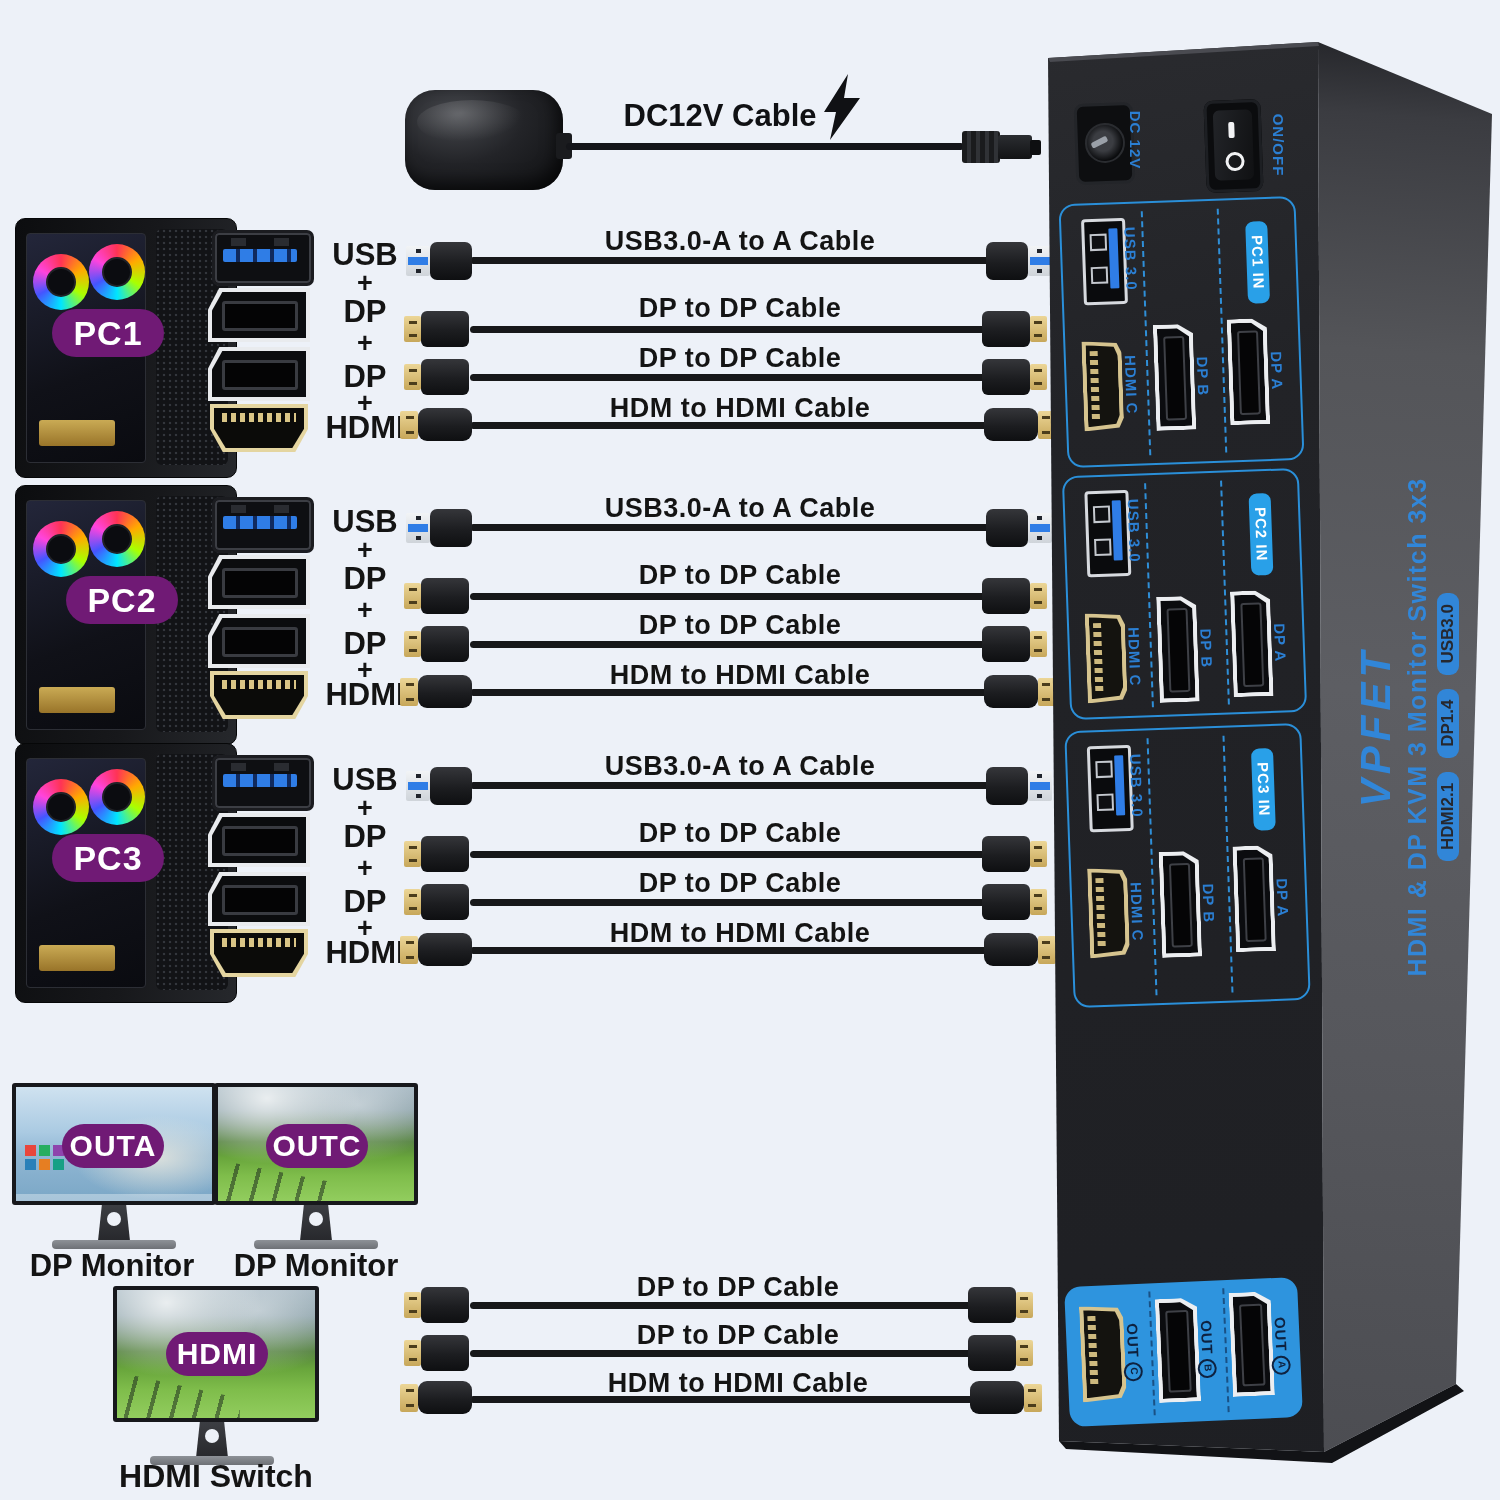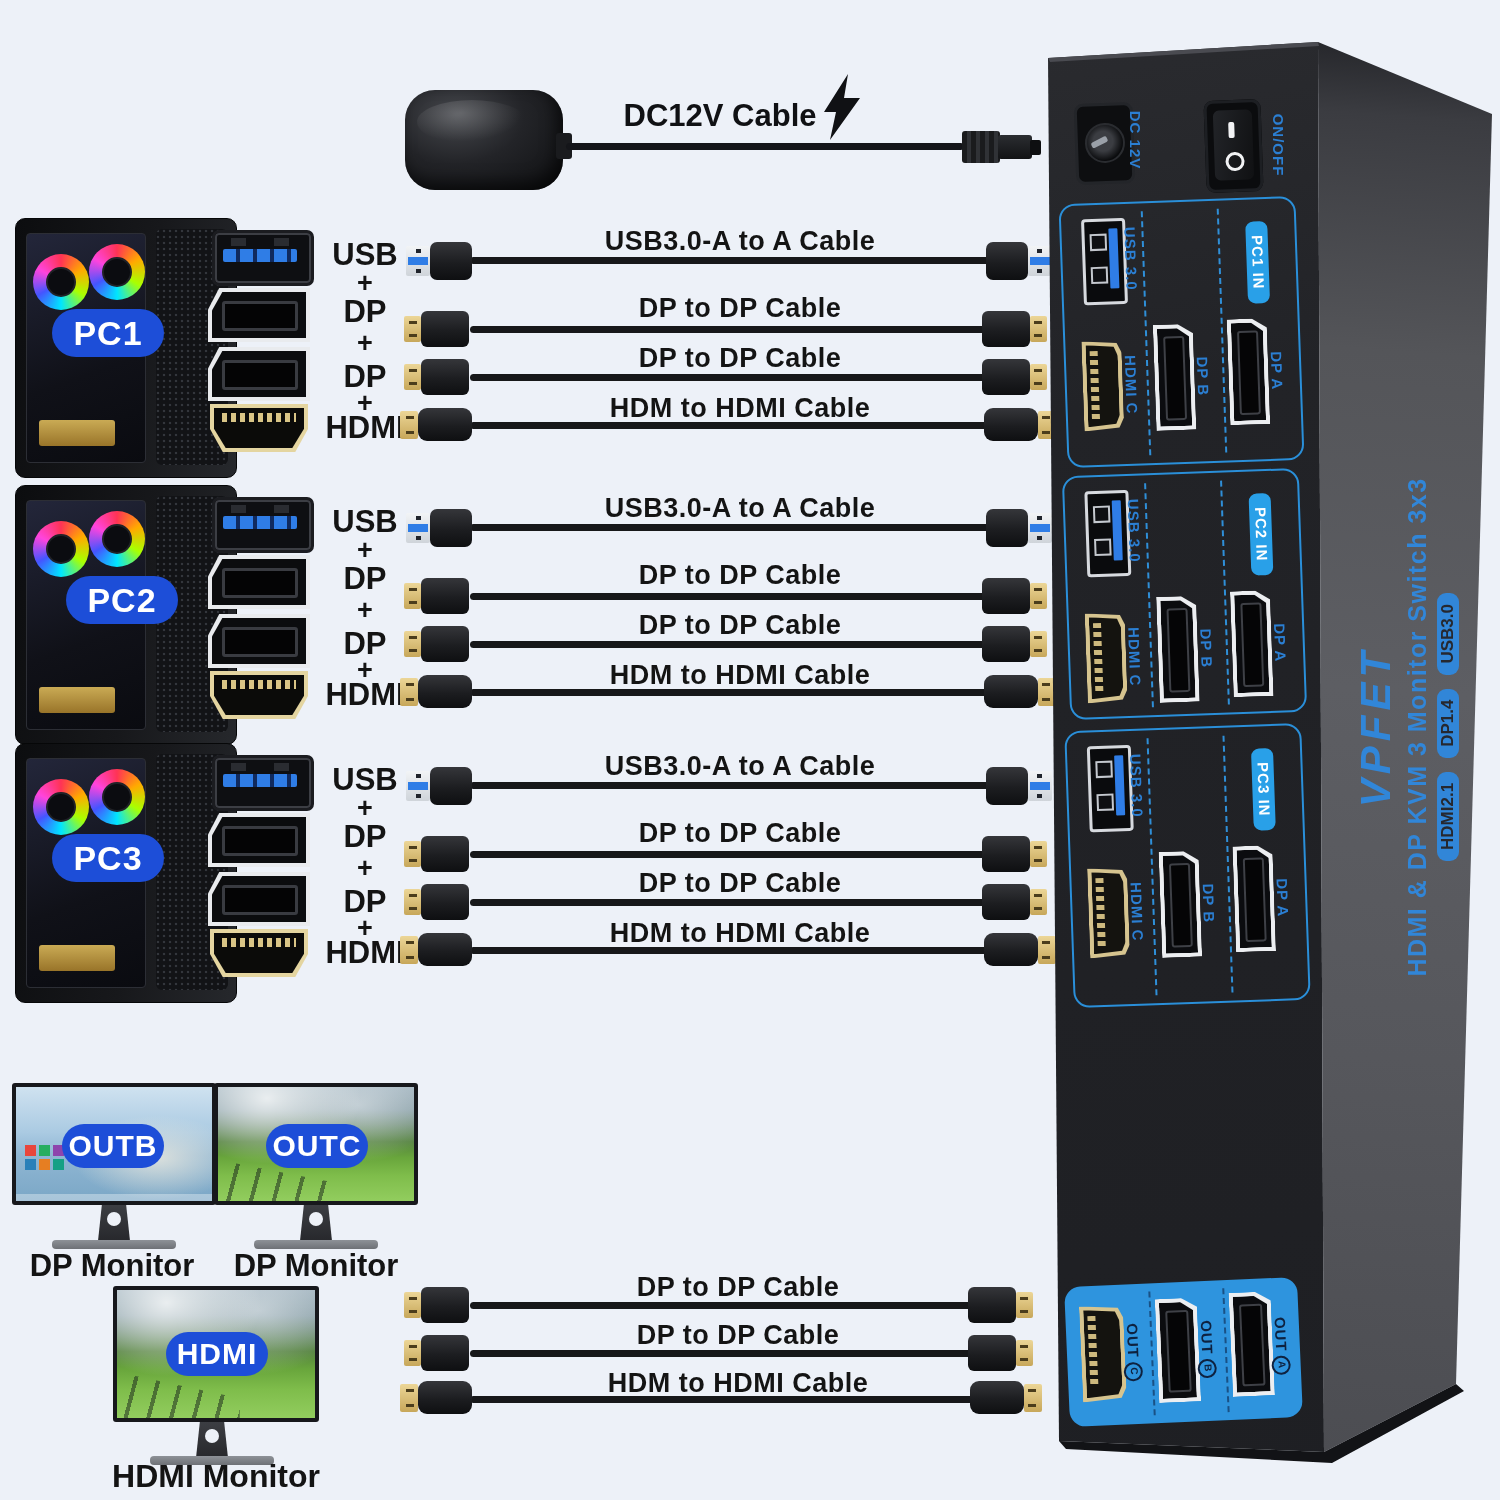--- a/index.html
+++ b/index.html
@@ -7,21 +7,21 @@
           font-family:"Liberation Sans","DejaVu Sans",sans-serif;}
   .abs{position:absolute;}
 
   
   .cable-label{position:absolute;width:580px;text-align:center;font-size:27px;font-weight:bold;color:#141414;letter-spacing:.5px;}
   .plabel{position:absolute;width:110px;text-align:center;font-size:31px;font-weight:bold;color:#141414;}
   .plus{position:absolute;width:110px;text-align:center;font-size:27px;font-weight:bold;color:#141414;}
   .caption{position:absolute;text-align:center;font-size:31px;font-weight:bold;color:#141414;}
 
   
-  .pill{position:absolute;background:#1d4ed8;color:#fff;border-radius:999px;display:flex;align-items:center;justify-content:center;font-weight:bold;}
+  .pill{position:absolute;background:#701a75;color:#fff;border-radius:999px;display:flex;align-items:center;justify-content:center;font-weight:bold;}
   .pc-pill{width:112px;height:48px;font-size:34px;letter-spacing:1px;}
   .mon-pill{width:102px;height:44px;font-size:30px;letter-spacing:1px;}
 
   
   .cable-line{position:absolute;height:7px;background:#17181a;border-radius:4px;}
   .plug{position:absolute;display:flex;align-items:center;}
   .plug.left{transform:scaleX(-1);}
   .plug .body{background:linear-gradient(180deg,#35363a,#1c1d20 55%,#0e0f11);border-radius:6px;}
   .plug.usb .body{width:42px;height:38px;border-radius:7px;}
   .plug.usb .tip{width:24px;height:30px;background:linear-gradient(180deg,#f2f4f6,#cfd4da);border-radius:2px;position:relative;}
@@ -494,21 +494,21 @@
             <div class="p2"></div>
           </div>
       </div>
     </div>
     </div>
 
   <div class="mscreen screen-desktop" style="left:12px;top:1083px;width:196px;height:114px;">
     <div class="tiles"></div>
       <div class="taskbar"></div>
   </div>
-  <div class="pill mon-pill" style="left:62px;top:1124px;">OUTB</div>
+  <div class="pill mon-pill" style="left:62px;top:1124px;">OUTA</div>
   <div class="stand-col" style="left:98px;top:1205px;">
       <div class="stand-hole"></div>
     </div>
   <div class="stand-base" style="left:52px;top:1240px;"></div>
   <div class="caption" style="left:12px;top:1248px;width:200px;">DP Monitor</div>
 
   <div class="mscreen screen-landscape" style="left:214px;top:1083px;width:196px;height:114px;">
     <div class="fence"></div>
   </div>
   <div class="pill mon-pill" style="left:266px;top:1124px;">OUTC</div>
@@ -519,21 +519,21 @@
   <div class="caption" style="left:216px;top:1248px;width:200px;">DP Monitor</div>
 
   <div class="mscreen screen-landscape" style="left:113px;top:1286px;width:198px;height:128px;">
     <div class="fence"></div>
   </div>
   <div class="pill mon-pill" style="left:166px;top:1332px;">HDMI</div>
   <div class="stand-col" style="left:196px;top:1422px;">
       <div class="stand-hole"></div>
     </div>
   <div class="stand-base" style="left:150px;top:1456px;"></div>
-  <div class="caption" style="left:96px;top:1458px;width:240px;font-size:32px;">HDMI Monitor</div>
+  <div class="caption" style="left:96px;top:1458px;width:240px;font-size:32px;">HDMI Switch</div>
 
   <div class="cable-label" style="left:448px;top:1272px;">DP to DP Cable</div>
   <div class="cable-line" style="left:470px;top:1302px;width:510px;"></div>
   <div class="plug dp left" style="left:404px;top:1287px;">
     <div class="body"></div>
       <div class="tip">
         <div class="p1"></div>
         <div class="p2"></div>
       </div>
   </div>

